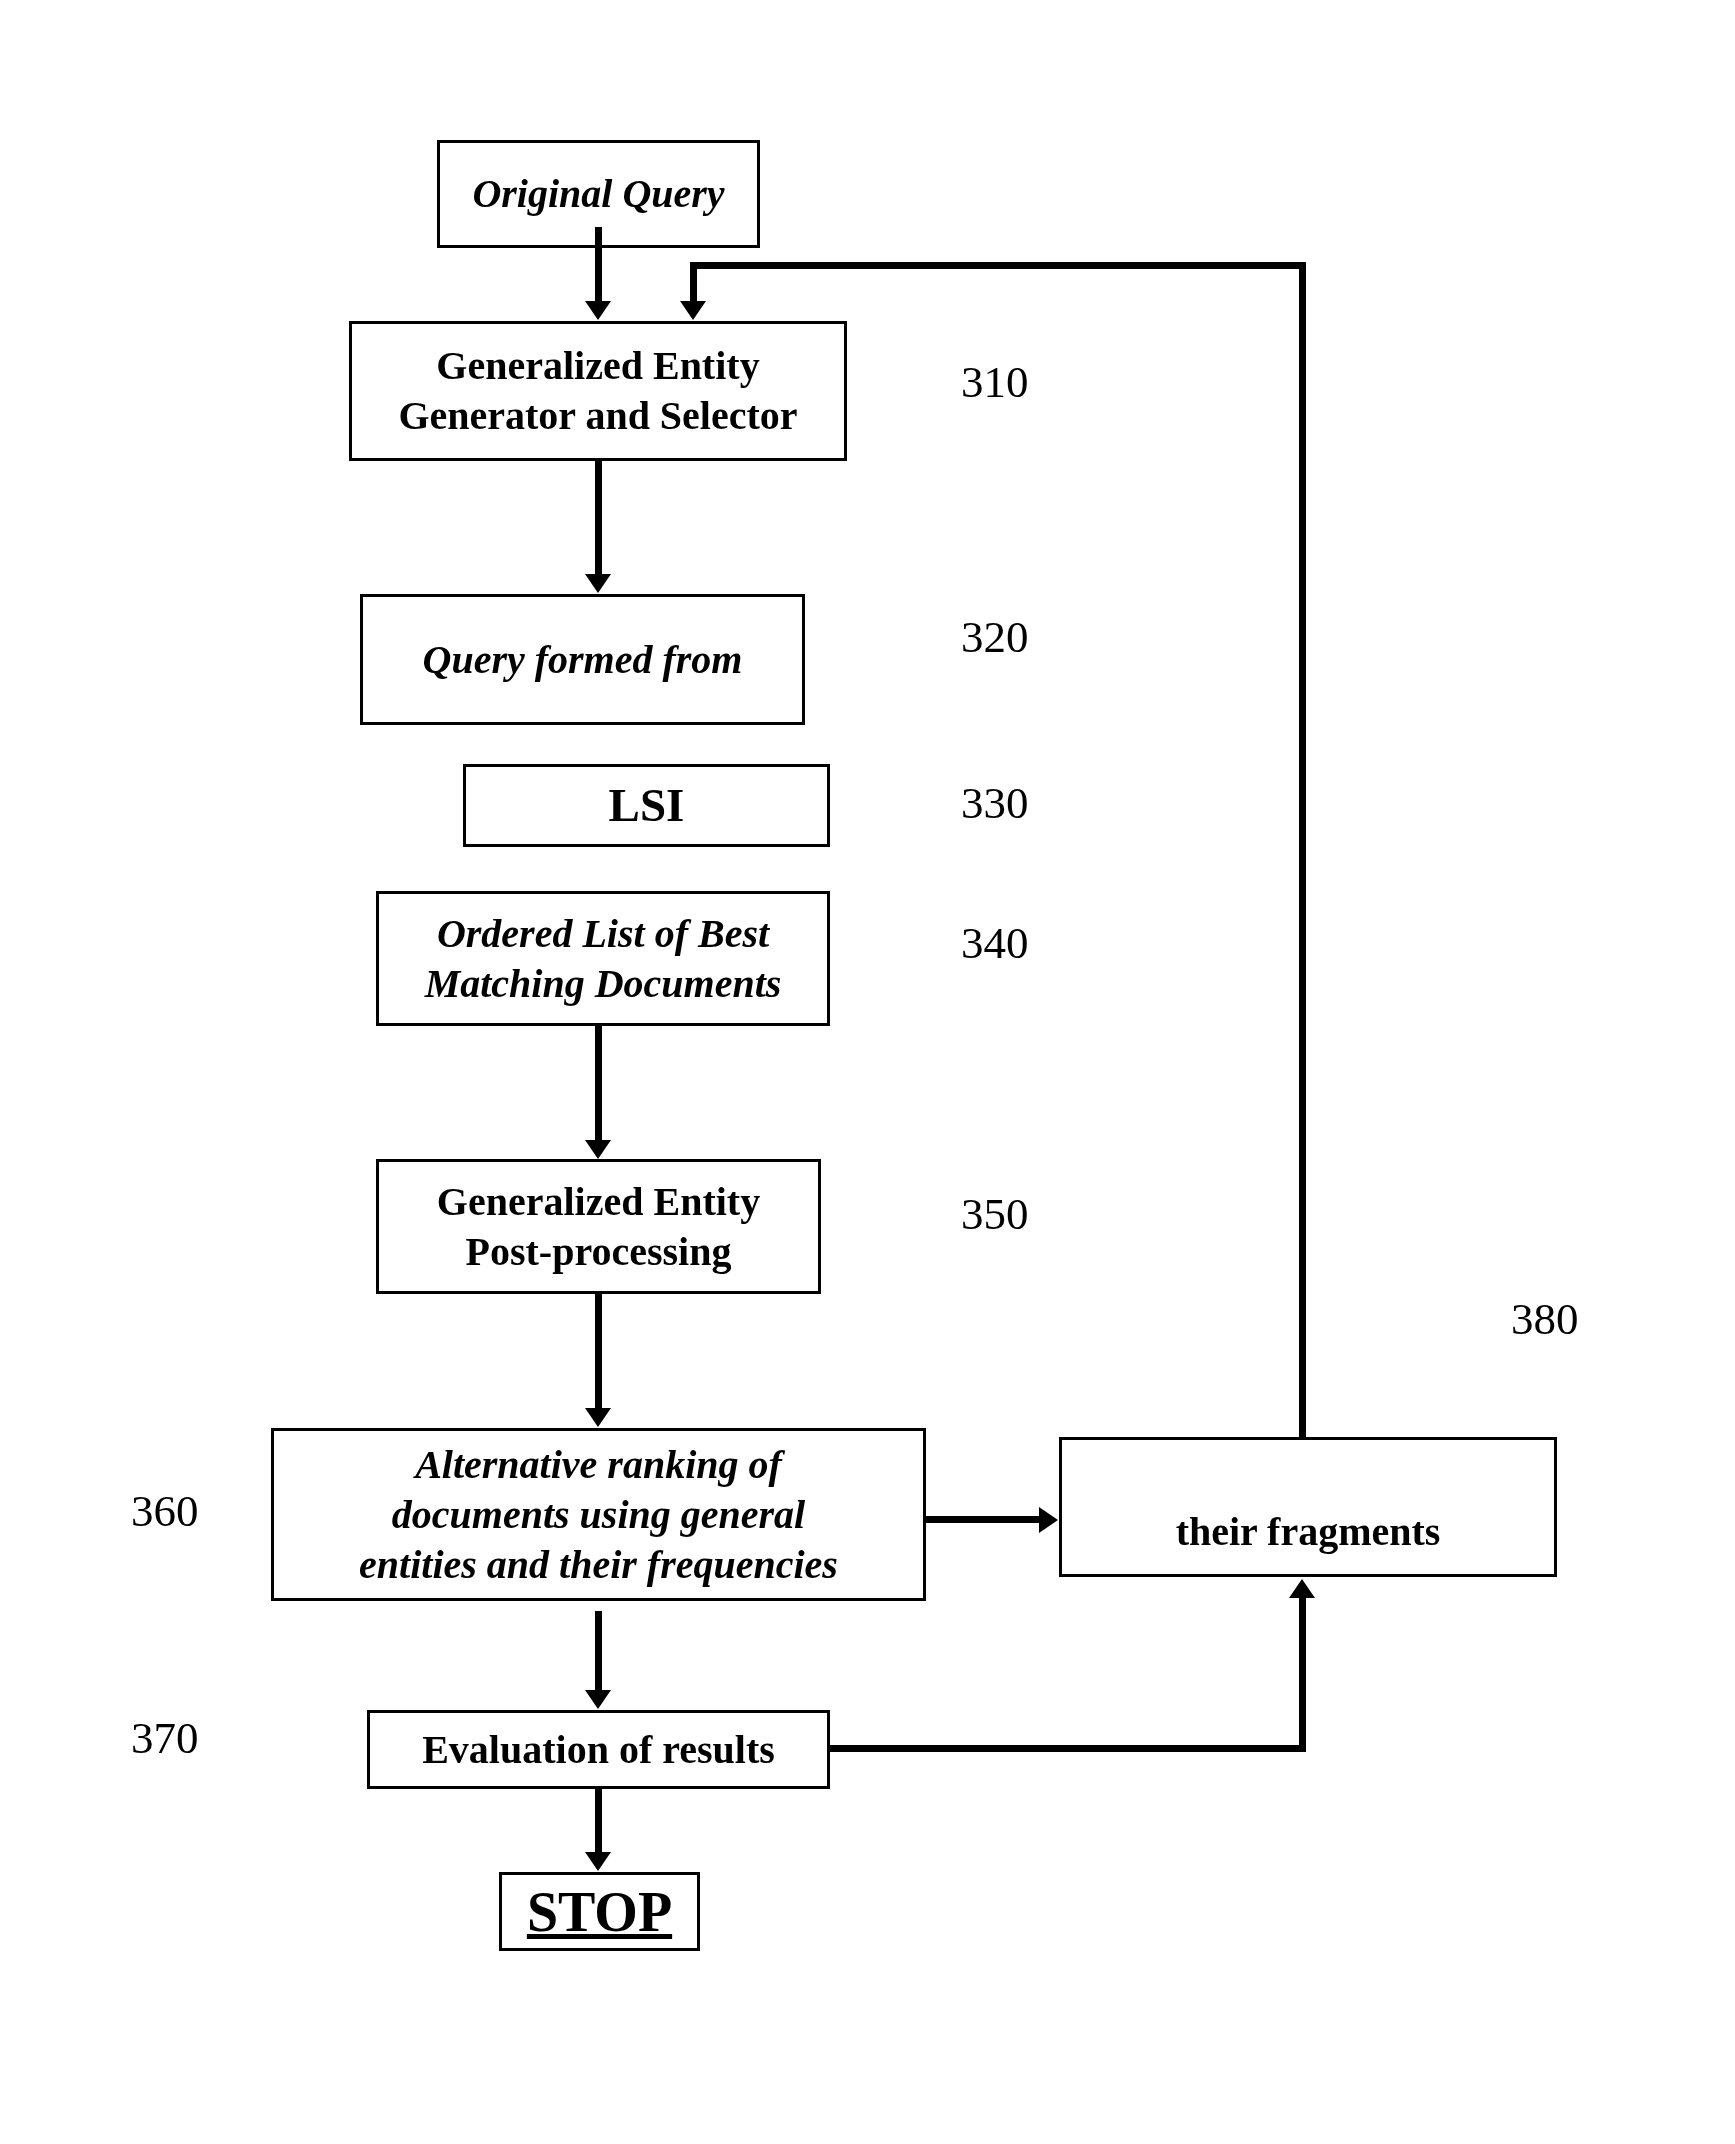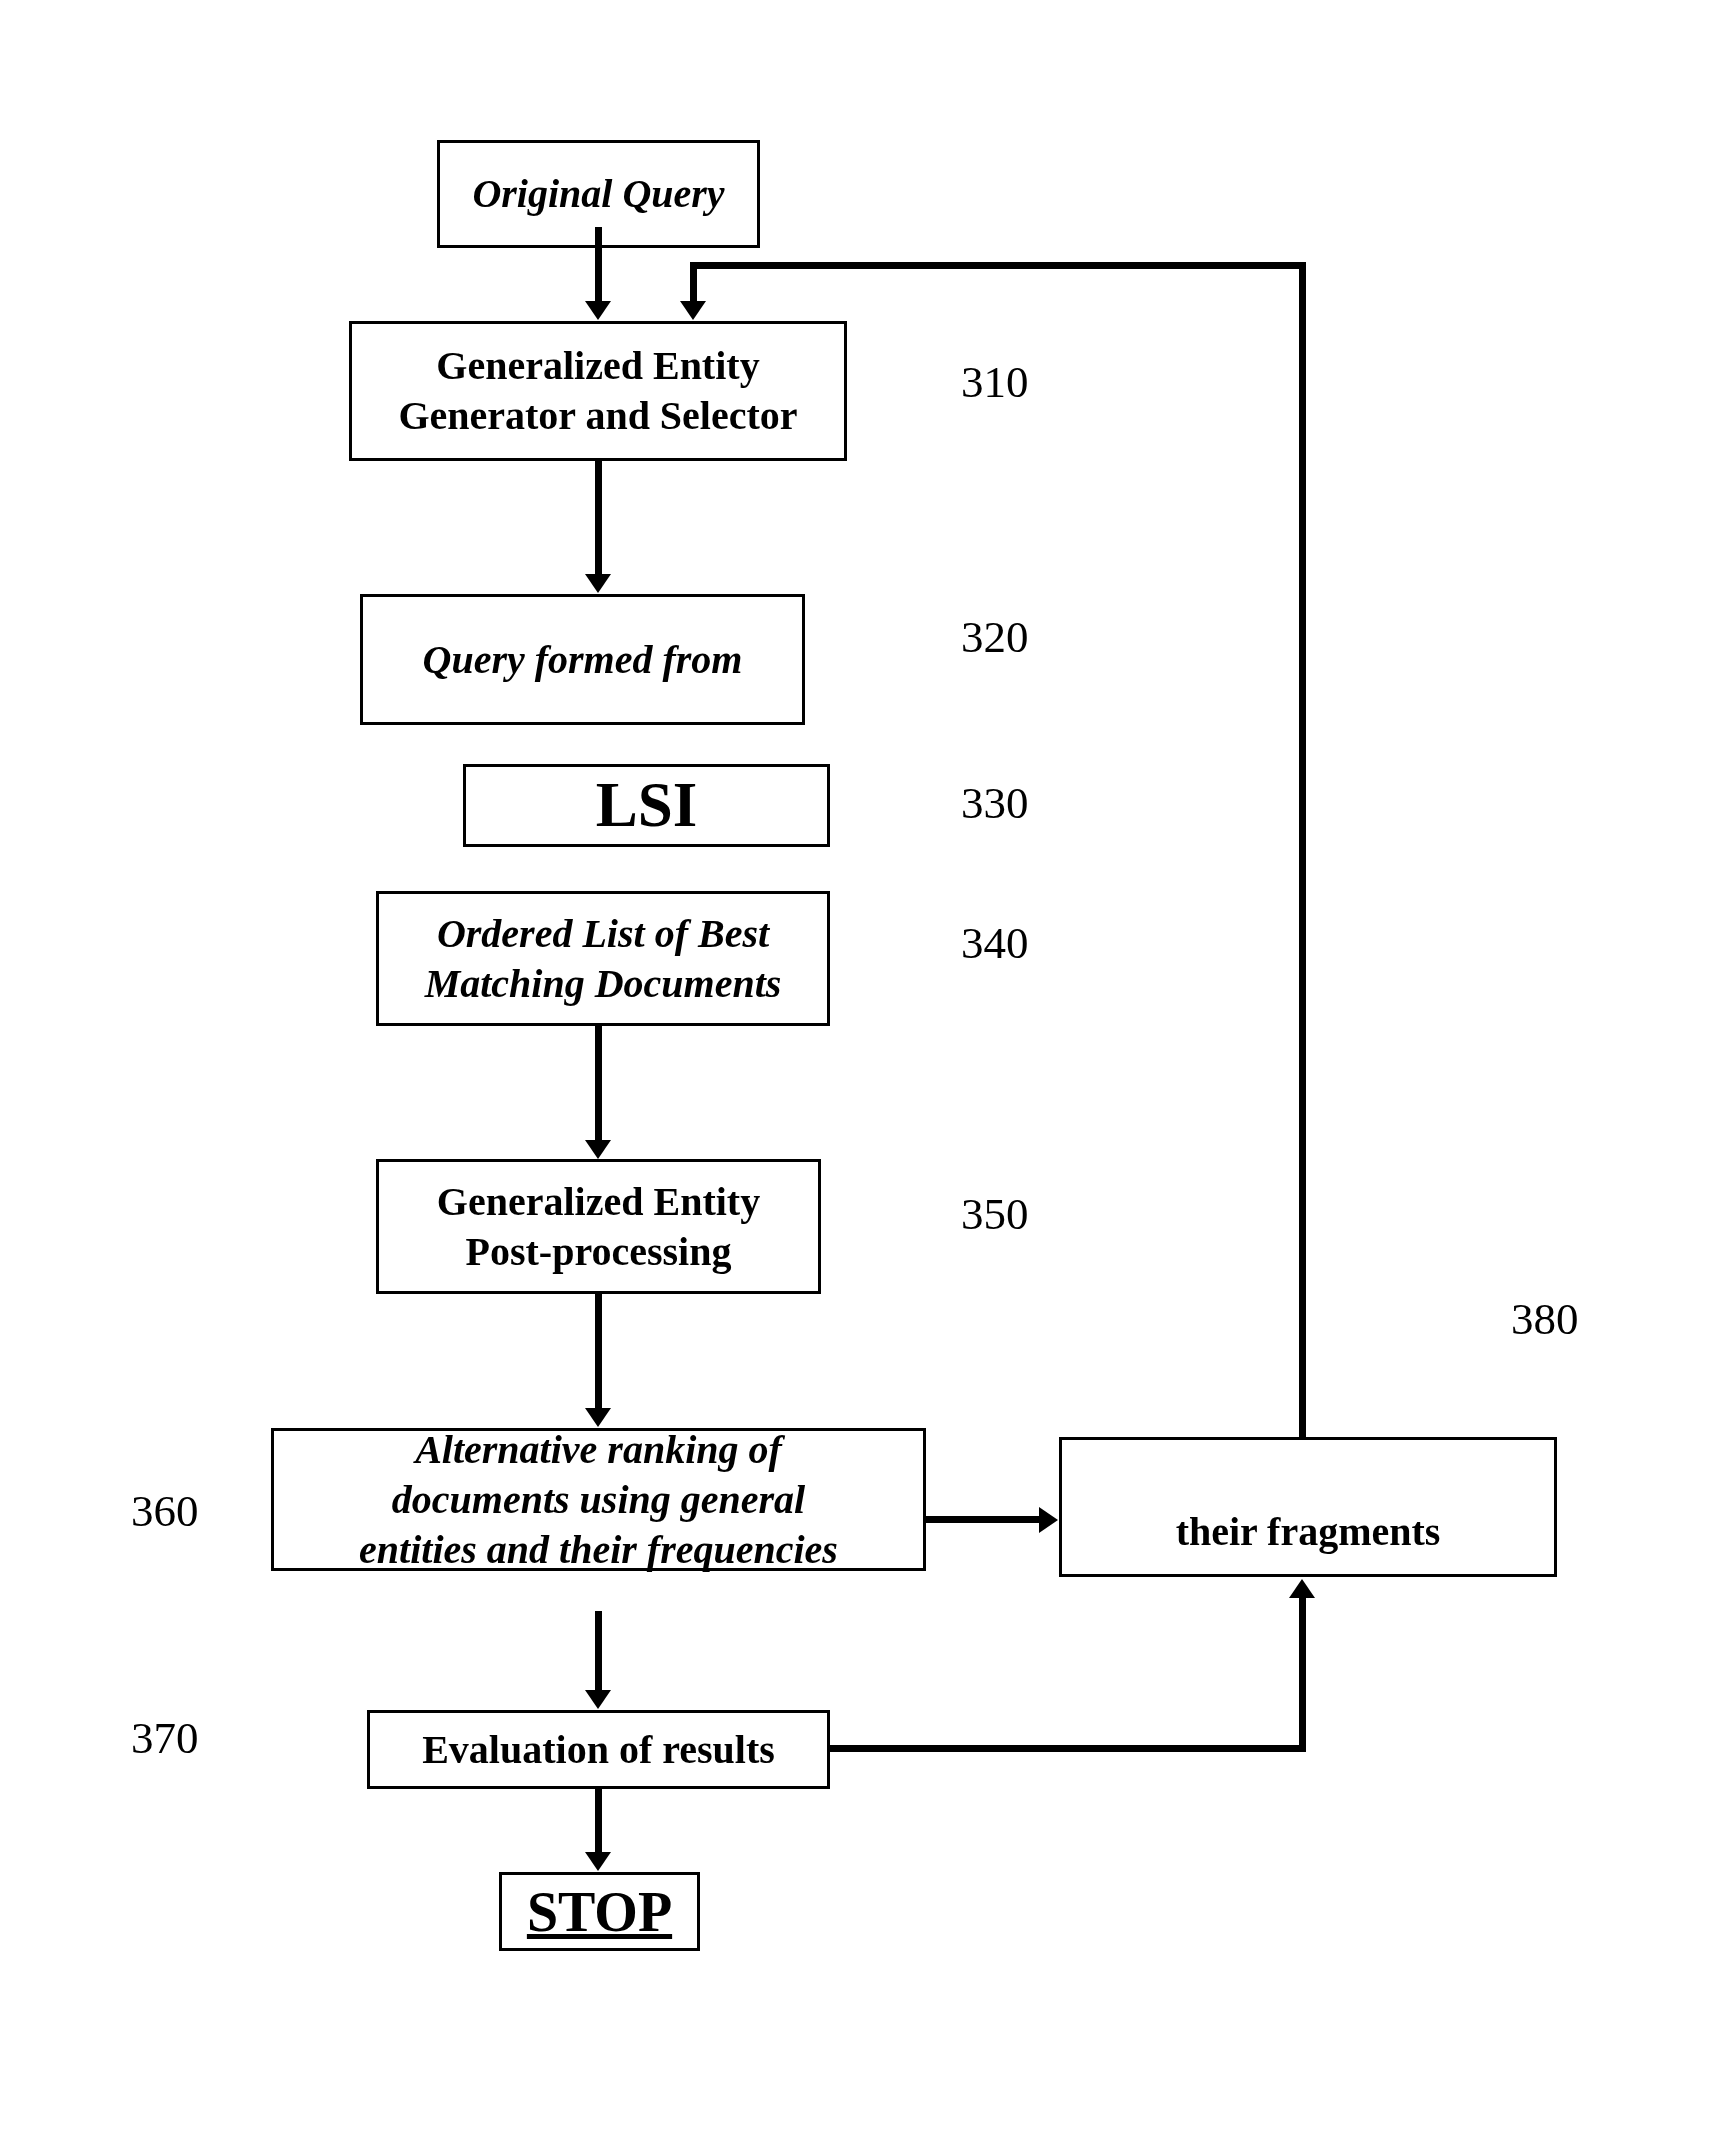--- a/index.html
+++ b/index.html
@@ -86,21 +86,21 @@
 <div class="arrowhead-down" style="left:585px; top:574px;"></div>
 
 <div class="box" style="left:360px; top:594px; width:445px; height:131px;">
   <div class="text-content bold italic">
     <span>Query formed from</span><br>
   </div>
 </div>
 <div class="label" style="left:961px; top:611px;">320</div>
 
 <div class="box" style="left:463px; top:764px; width:367px; height:83px;">
-  <span class="text-content bold" style="font-size:63px;">LSI</span>
+  <span class="text-content bold" style="font-size:47px;">LSI</span>
 </div>
 <div class="label" style="left:961px; top:777px;">330</div>
 
 <div class="box" style="left:376px; top:891px; width:454px; height:135px;">
   <div class="text-content bold italic">
     <span>Ordered List of Best</span><br>
     <span>Matching Documents</span>
   </div>
 </div>
 <div class="label" style="left:961px; top:917px;">340</div>
@@ -112,21 +112,21 @@
   <div class="text-content bold">
     <span>Generalized Entity</span><br>
     <span>Post-processing</span>
   </div>
 </div>
 <div class="label" style="left:961px; top:1188px;">350</div>
 
 <div class="arrow-line" style="left:595px; top:1294px; width:7px; height:114px;"></div>
 <div class="arrowhead-down" style="left:585px; top:1408px;"></div>
 
-<div class="box" style="left:271px; top:1428px; width:655px; height:143px;font-family:Liberation Serif, serif;">
+<div class="box" style="left:271px; top:1428px; width:655px; height:173px;font-family:Liberation Serif, serif;">
   <div class="text-content bold italic">
     <span>Alternative ranking of</span><br>
     <span>documents using general</span><br>
     <span>entities and their frequencies</span>
   </div>
 </div>
 <div class="label" style="left:131px; top:1485px;">360</div>
 
 <div class="arrow-line" style="left:926px; top:1516px; width:114px; height:7px;"></div>
 <div class="arrowhead-right" style="left:1039px; top:1507px;"></div>

